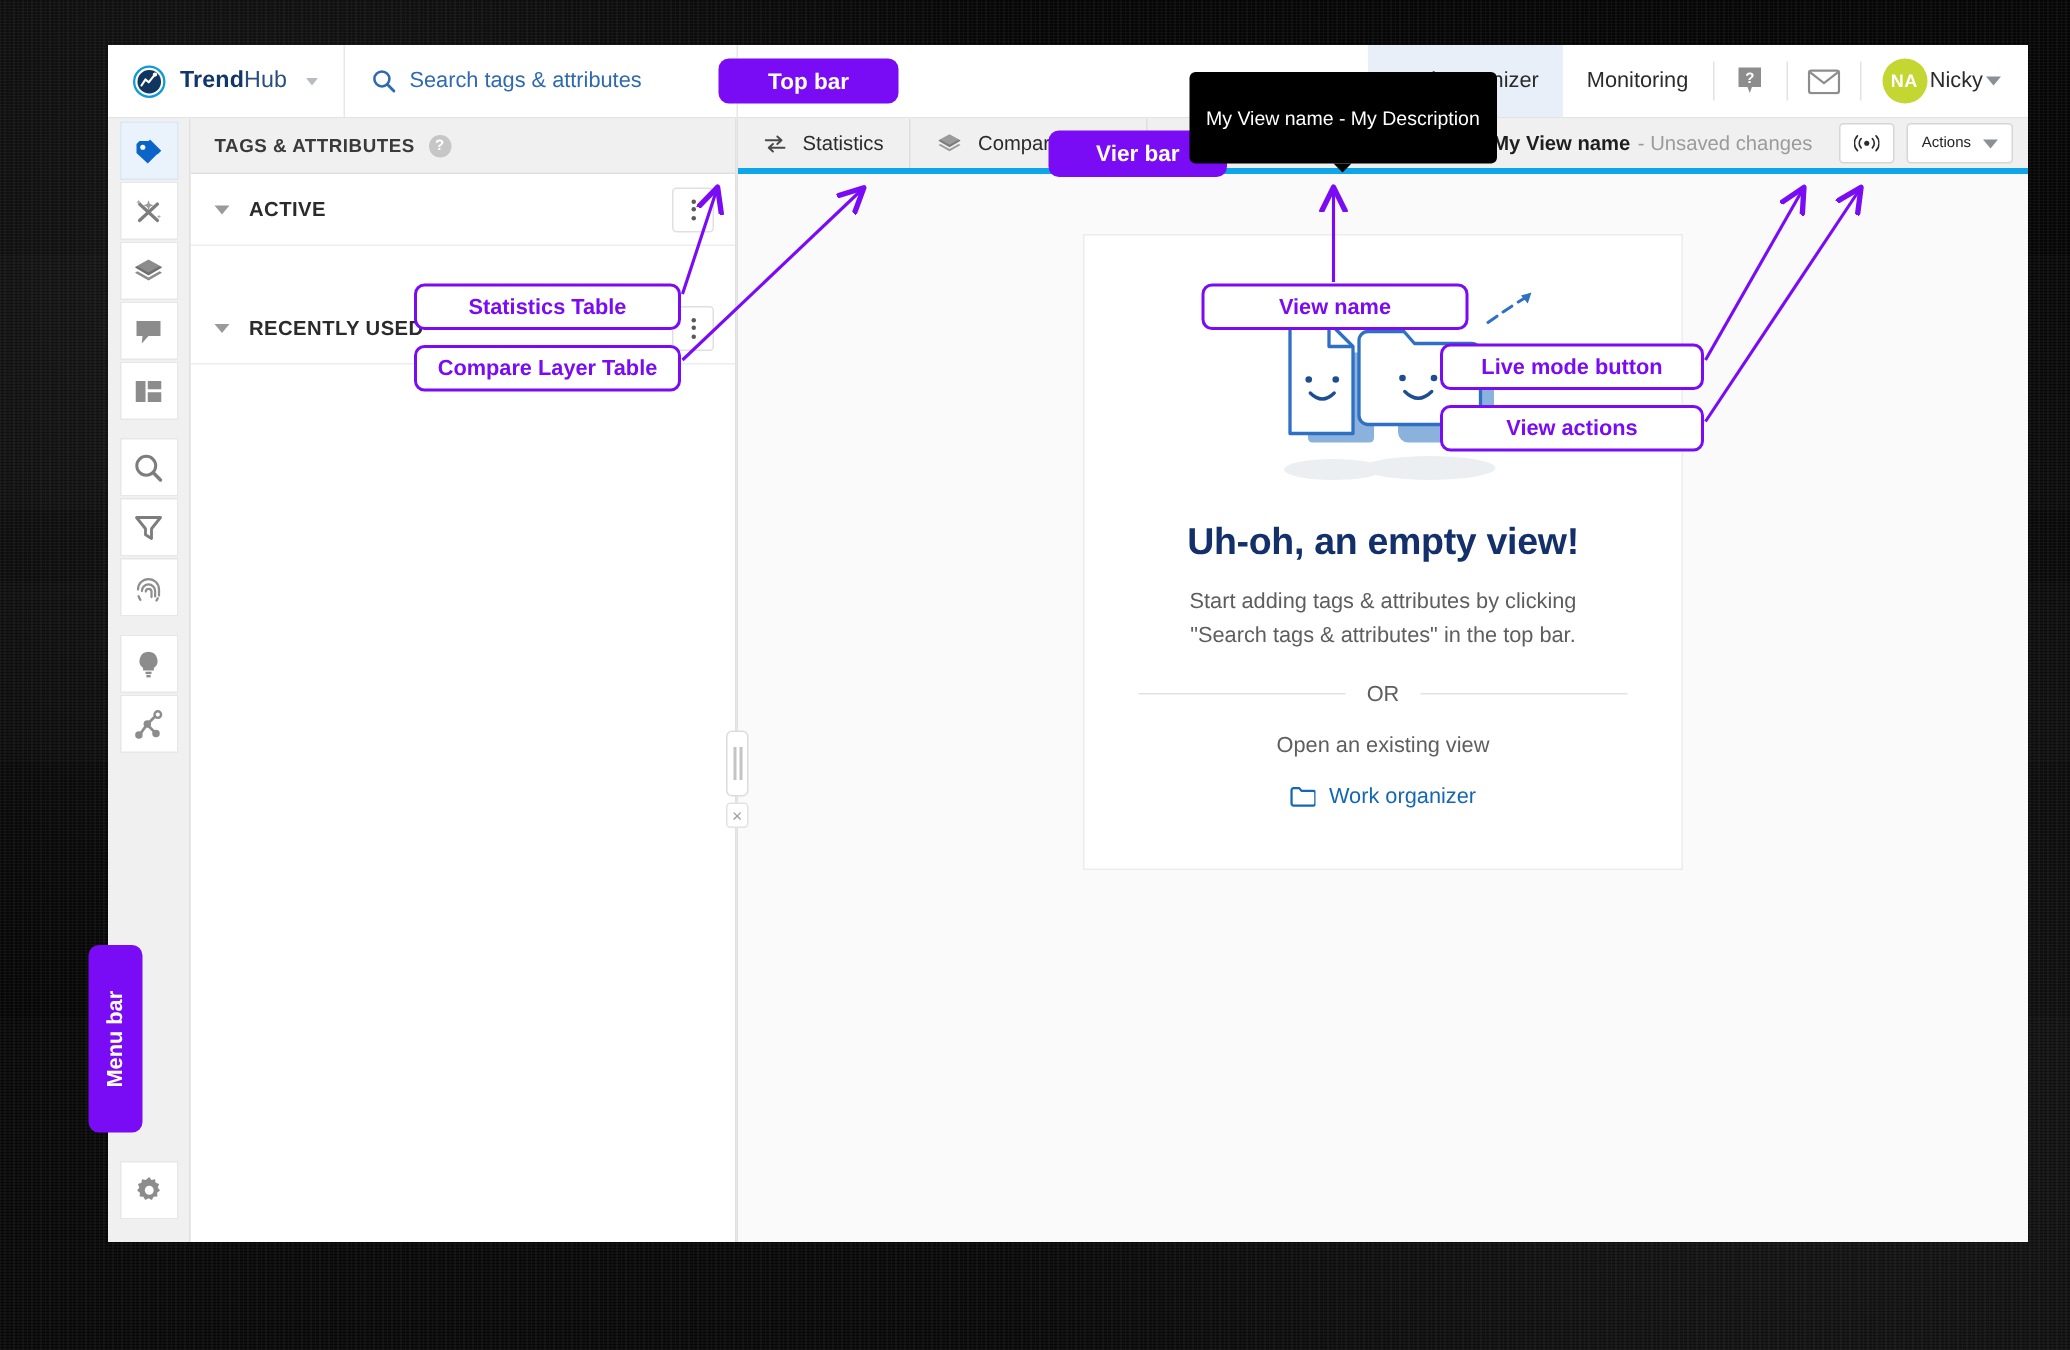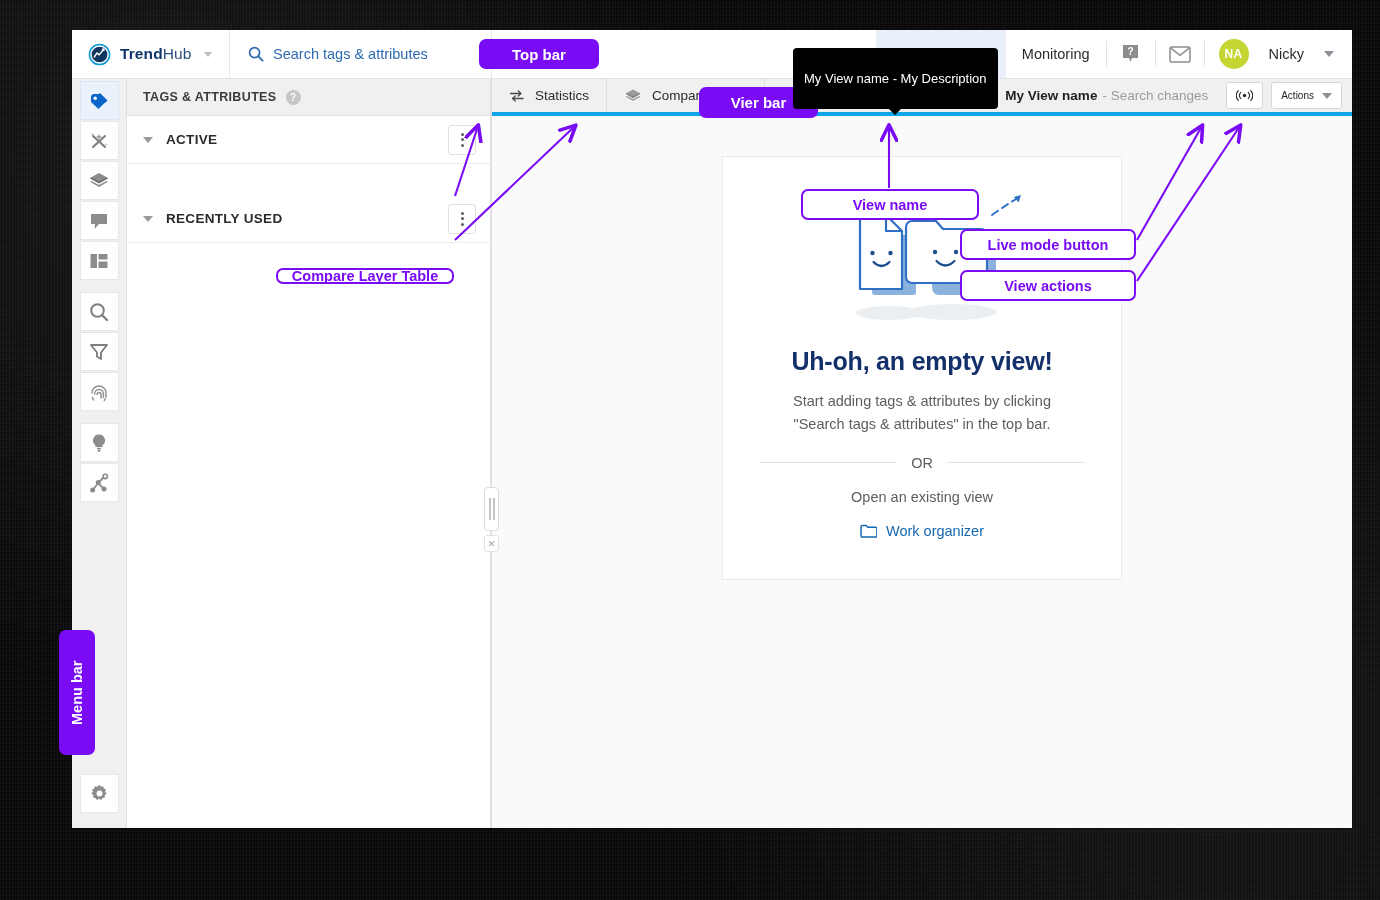--- a/index.html
+++ b/index.html
@@ -121,21 +121,21 @@
   .icon-btn {
     width: 48px;
     display: flex;
     align-items: center;
     justify-content: center;
     cursor: pointer;
   }
   .user-chip {
     display: flex;
     align-items: center;
-    gap: 20px;
+    gap: 2px;
     padding: 0 16px 0 14px;
     cursor: pointer;
   }
   .avatar {
     width: 30px; height: 30px;
     border-radius: 50%;
     background: #c3d632;
     color: #ffffff;
     font-size: 12px;
     font-weight: 700;
@@ -430,21 +430,21 @@
     align-items: center;
     justify-content: center;
     pointer-events: auto;
     white-space: nowrap;
   }
   #anno-topbar      { left: 479px; top: 39px;  width: 120px; height: 30px; }
   #anno-viewbar     { left: 699px; top: 87px;  width: 119px; height: 31px; }
   #anno-menubar     { left: 59px;  top: 630px; width: 36px;  height: 125px;
                       writing-mode: vertical-rl; transform: rotate(180deg); font-size: 14.5px; }
   #anno-stats       { left: 276px; top: 189px; width: 178px; height: 31px; }
-  #anno-compare     { left: 276px; top: 230px; width: 178px; height: 16px; margin-top: 38px; }
+  #anno-compare     { left: 276px; top: 230px; width: 178px; height: 31px; }
   #anno-viewname    { left: 801px; top: 189px; width: 178px; height: 31px; }
   #anno-live        { left: 960px; top: 229px; width: 176px; height: 31px; }
   #anno-actions     { left: 960px; top: 270px; width: 176px; height: 31px; }
 
   
   .tooltip {
     position: absolute;
     left: 793px;
     top: 48px;
     background: #000000;
@@ -690,21 +690,21 @@
             <path d="M11 11.6 L18.4 7.5 L20 8.4 L11 13.6 L2 8.4 L3.6 7.5 Z" fill="#7c7c7c"></path>
             <path d="M11 15 L18.4 10.9 L20 11.8 L11 17 L2 11.8 L3.6 10.9 Z" fill="#9b9b9b"></path>
           </svg>
           <span>Compare layers</span>
         </div>
 
         <div class="vb-spacer"></div>
 
         <div class="vb-title">
           <b>My View name</b>
-          <span>- Search changes</span>
+          <span>- Unsaved changes</span>
         </div>
 
         <div class="vb-right">
           <div class="vb-btn">
             <svg width="17" height="13" viewBox="0 0 20 14">
               <circle cx="10" cy="7" r="2" fill="#2b2b2b"></circle>
               <path d="M5.6 3.4 a5 5 0 0 0 0 7.2" fill="none" stroke="#2b2b2b" stroke-width="1.3" stroke-linecap="round"></path>
               <path d="M14.4 3.4 a5 5 0 0 1 0 7.2" fill="none" stroke="#2b2b2b" stroke-width="1.3" stroke-linecap="round"></path>
               <path d="M2.7 1.2 a8.2 8.2 0 0 0 0 11.6" fill="none" stroke="#2b2b2b" stroke-width="1.3" stroke-linecap="round"></path>
               <path d="M17.3 1.2 a8.2 8.2 0 0 1 0 11.6" fill="none" stroke="#2b2b2b" stroke-width="1.3" stroke-linecap="round"></path>
@@ -778,17 +778,18 @@
       <line x1="889" y1="188" x2="889" y2="126"></line>
       <line x1="1137" y1="240" x2="1202" y2="126"></line>
       <line x1="1137" y1="281" x2="1240" y2="126"></line>
     </g>
   </svg>
 
   <div class="badge-solid" id="anno-topbar">Top bar</div>
   <div class="badge-solid" id="anno-viewbar">Vier bar</div>
   <div class="badge-solid" id="anno-menubar">Menu bar</div>
 
+  <div class="badge" id="anno-stats">Statistics Table</div>
   <div class="badge" id="anno-compare">Compare Layer Table</div>
   <div class="badge" id="anno-viewname">View name</div>
   <div class="badge" id="anno-live">Live mode button</div>
   <div class="badge" id="anno-actions">View actions</div>
 </div>
 
 </body></html>

